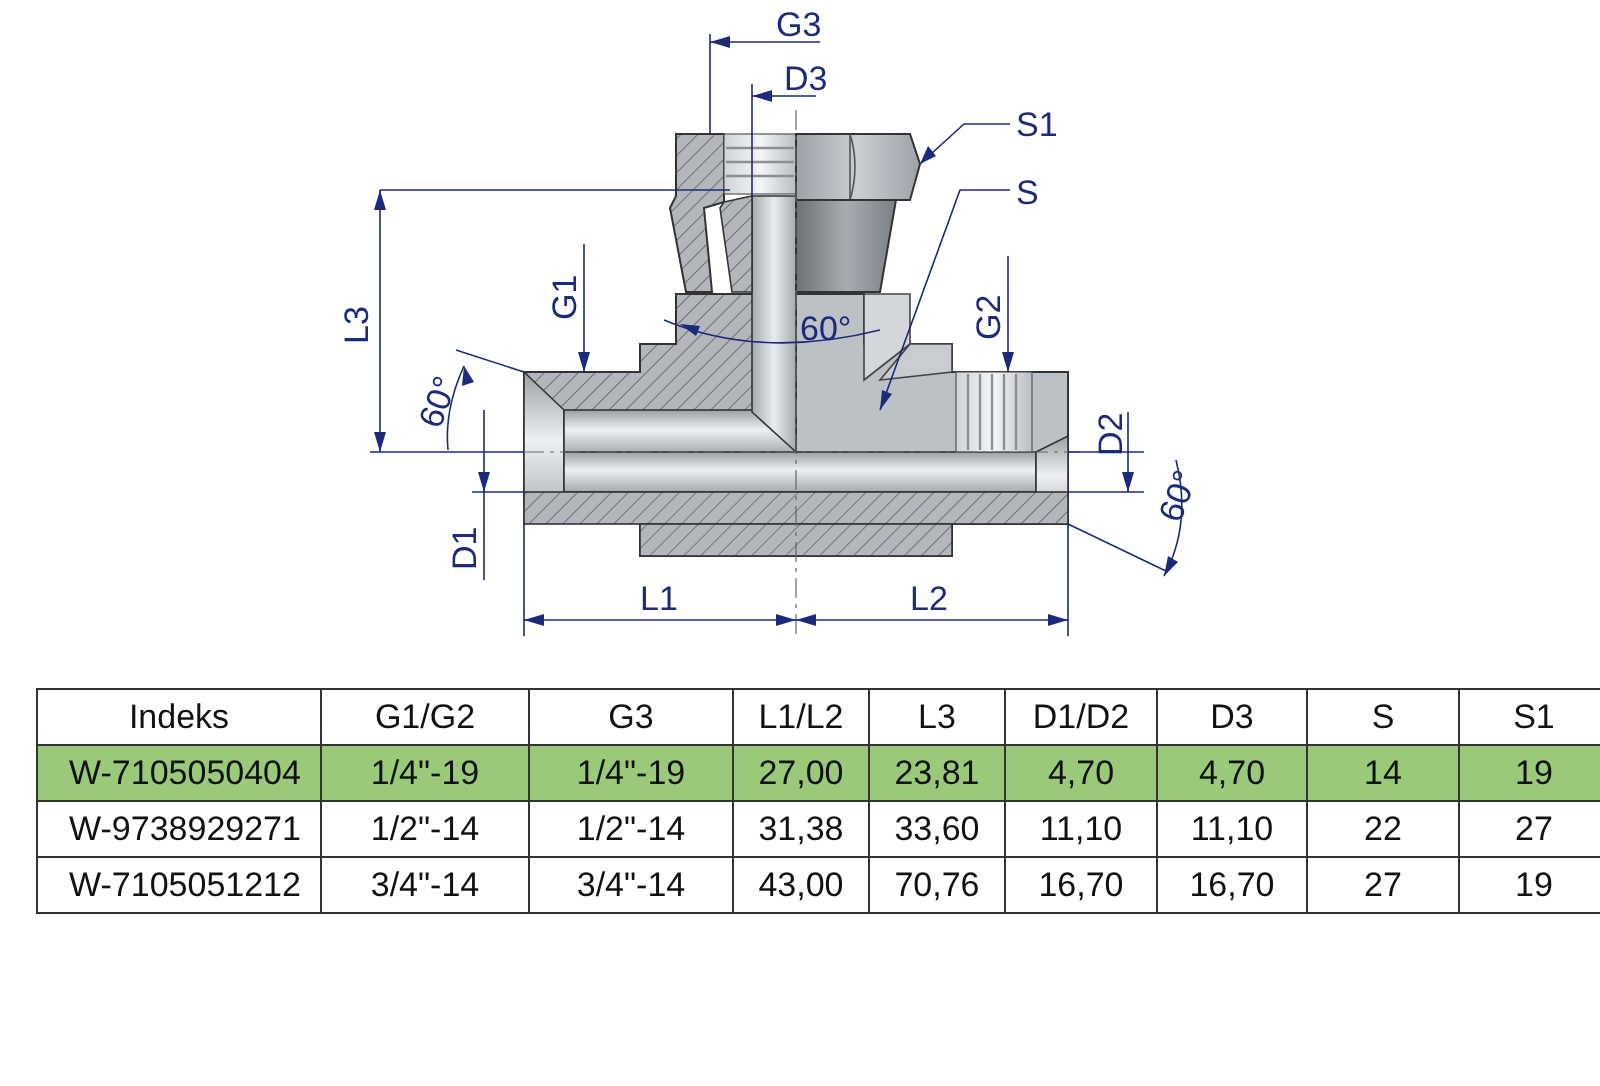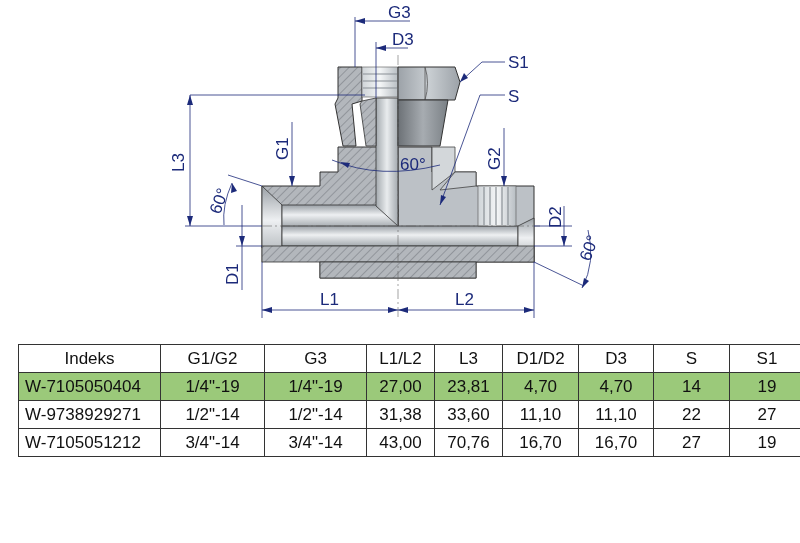--- a/index.html
+++ b/index.html
@@ -1,21 +1,21 @@
 <!DOCTYPE html>
 <html><head>
 <meta charset="utf-8">
 <style>
   html,body{margin:0;padding:0;background:#ffffff;}
   body{width:800px;height:543px;position:relative;overflow:hidden;font-family:"Liberation Sans",sans-serif;}
   #drawing{position:absolute;left:0;top:0;width:800px;height:330px;}
   .lbl{font-family:"Liberation Sans",sans-serif;font-size:17px;fill:#1c2a7a;}
   table.spec{position:absolute;left:18px;top:344px;border-collapse:collapse;table-layout:fixed;width:786px;}
   table.spec td{border:1.5px solid #333;height:27px;padding:0;font-size:17px;color:#111;text-align:center;white-space:nowrap;}
-  table.spec td.idx{text-align:left;padding-left:6px;}
+  table.spec td.idx{text-align:center;padding-left:6px;}
   table.spec tr.hdr td.idx{text-align:center;padding-left:0;}
   table.spec tr.hl td{background:#9bc97a;}
 </style>
 </head>
 <body>
 
 <svg id="drawing" viewBox="0 0 800 330" xmlns="http://www.w3.org/2000/svg">
   <defs>
     <pattern id="hatch" patternUnits="userSpaceOnUse" width="6" height="6" patternTransform="rotate(45)">
       <rect width="6" height="6" fill="#b3b7bc"></rect>

